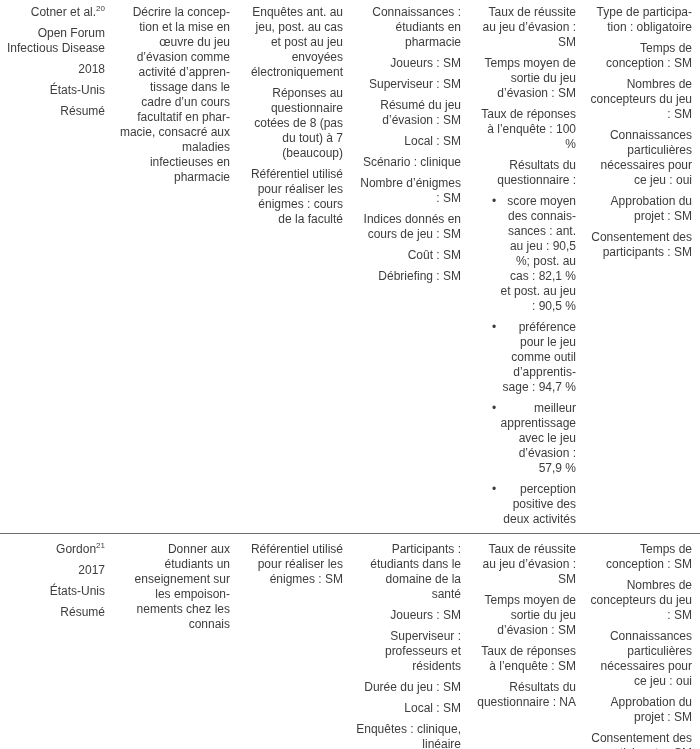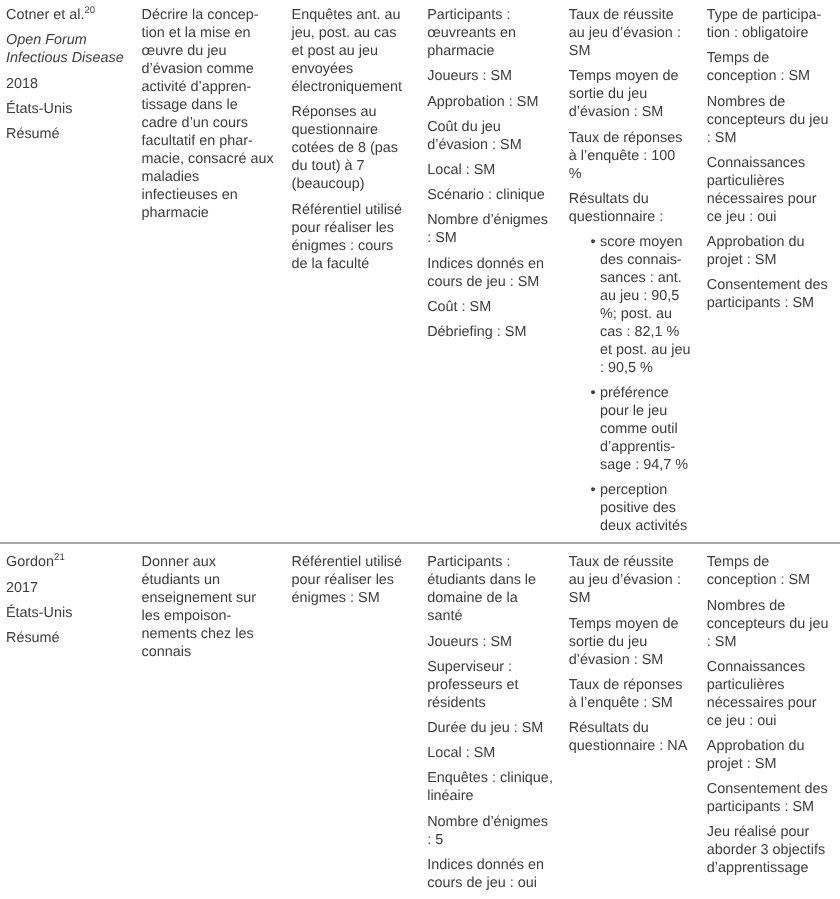--- a/index.html
+++ b/index.html
@@ -19,33 +19,34 @@
     -webkit-font-smoothing: antialiased;
   }
   .study-table {
     width: 700px;
     border-bottom: 1px solid #6e6e6e;
   }
   .row {
     display: grid;
     grid-template-columns: 113px 125px 113px 118px 115px 116px;
     align-items: start;
+    text-align: right;
   }
   .row1 { min-height: 428px; }
   .row2 { border-top: 1px solid #6e6e6e; min-height: 312px; }
   .cell {
     padding: 5px 8px 0 5px;
     box-sizing: border-box;
     overflow-wrap: break-word;
   }
   .row2 .cell { padding-top: 8px; }
   .cell p {
     margin: 0 0 6px 0;
   }
-  .cell p.italic { font-style: italic; }
+  .cell p.italic { }
   .cell p.bullet {
     position: relative;
     padding-left: 8px;
     margin-left: 18px;
   }
   .cell p.bullet::before {
     content: "\2022";
     position: absolute;
     left: 0;
     top: 0;
@@ -72,38 +73,39 @@
         </div>
       <div class="cell">
           <p>Décrire la concep­tion et la mise en œuvre du jeu d’évasion comme activité d’appren­tissage dans le cadre d’un cours facultatif en phar­macie, consacré aux maladies infectieuses en pharmacie</p>
         </div>
       <div class="cell">
           <p>Enquêtes ant. au jeu, post. au cas et post au jeu envoyées électron­iquement</p>
           <p>Réponses au questionnaire cotées de 8 (pas du tout) à 7 (beaucoup)</p>
           <p>Référentiel utilisé pour réaliser les énigmes : cours de la faculté</p>
         </div>
       <div class="cell">
-          <p>Participants : œuvre­ants en pharmacie</p>
+          <p>Connaissances : étudi­ants en pharmacie</p>
           <p>Joueurs : SM</p>
-          <p>Approbation : SM</p>
-          <p>Coût du jeu d’évasion : SM</p>
+          <p>Superviseur : SM</p>
+          <p>Résumé du jeu d’évasion : SM</p>
           <p>Local : SM</p>
           <p>Scénario : clinique</p>
           <p>Nombre d’énigmes : SM</p>
           <p>Indices donnés en cours de jeu : SM</p>
           <p>Coût : SM</p>
           <p>Débriefing : SM</p>
         </div>
       <div class="cell">
           <p>Taux de réussite au jeu d’évasion : SM</p>
           <p>Temps moyen de sortie du jeu d’évasion : SM</p>
           <p>Taux de réponses à l’enquête : 100 %</p>
           <p>Résultats du questionnaire :</p>
           <p class="bullet">score moyen des connais­sances : ant. au jeu : 90,5 %; post. au cas : 82,1 % et post. au jeu : 90,5 %</p>
           <p class="bullet">préférence pour le jeu comme outil d’apprentis­sage : 94,7 %</p>
+          <p class="bullet">meilleur appren­tissage avec le jeu d’évasion : 57,9 %</p>
           <p class="bullet">perception positive des deux activités</p>
         </div>
       <div class="cell">
           <p>Type de participa­tion : obligatoire</p>
           <p>Temps de conception : SM</p>
           <p>Nombres de concepteurs du jeu : SM</p>
           <p>Connaissances particulières nécessaires pour ce jeu : oui</p>
           <p>Approbation du projet : SM</p>
           <p>Consentement des participants : SM</p>
         </div>

